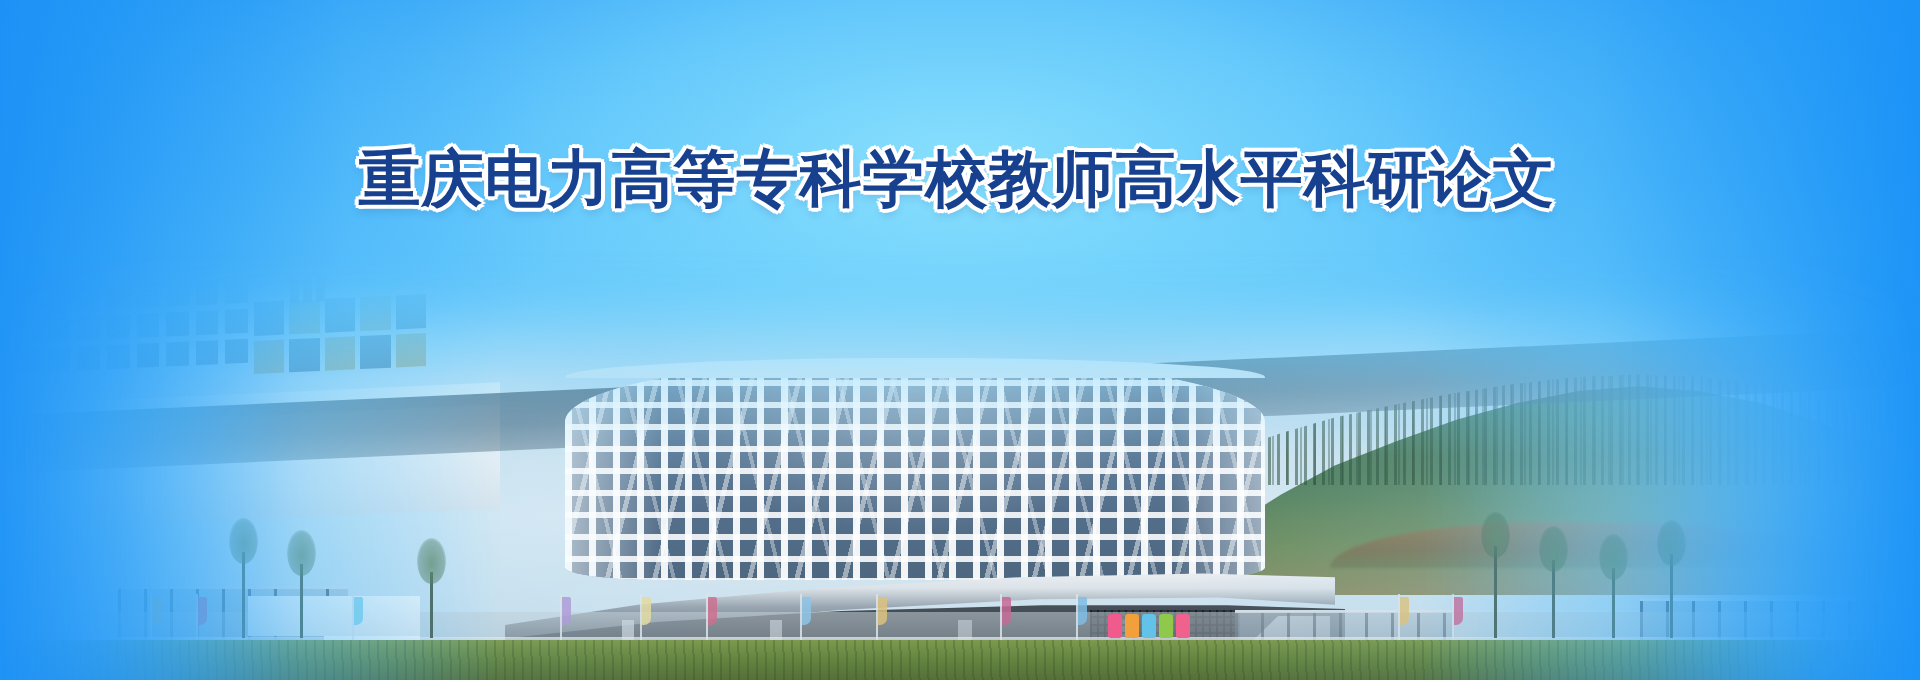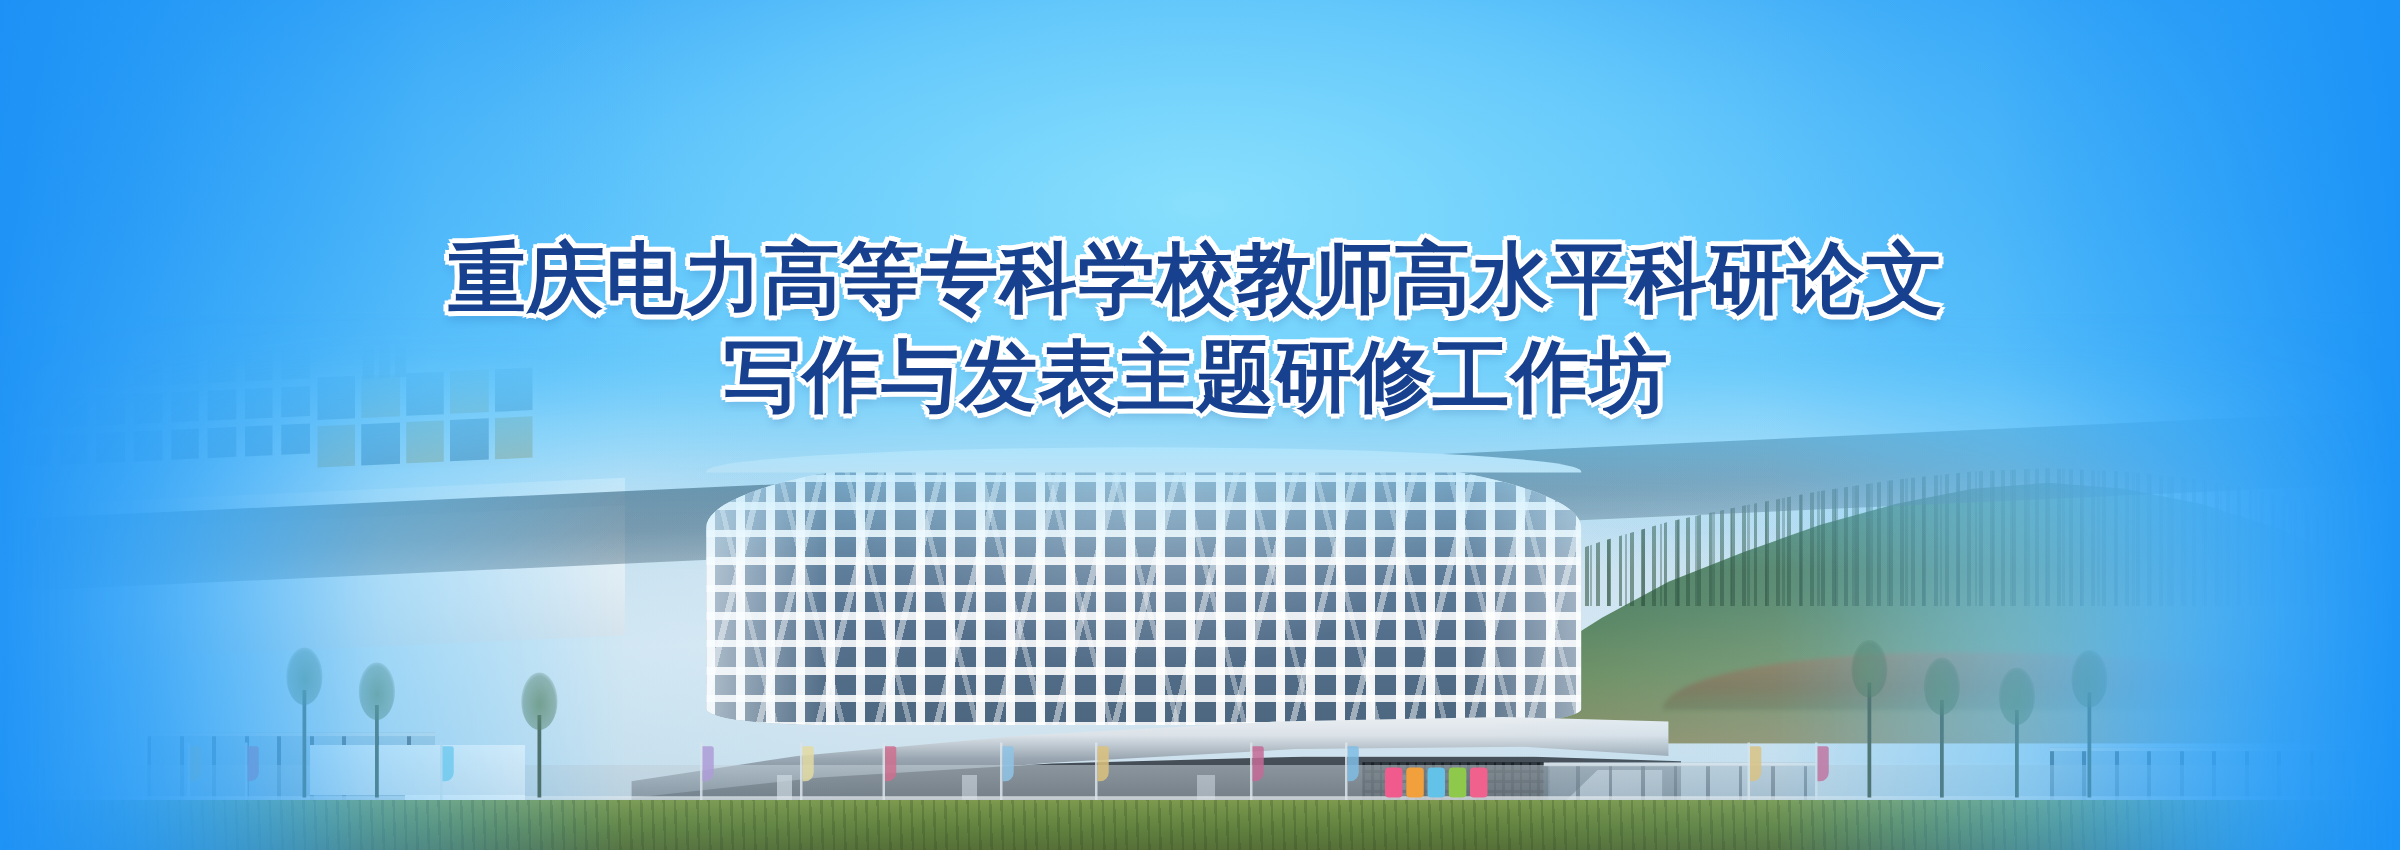--- a/index.html
+++ b/index.html
@@ -307,21 +307,20 @@
                              rgba(255,255,255,0) 62%, rgba(110,205,250,0.08) 74%, rgba(80,190,250,0.32) 84%, rgba(52,166,248,0.66) 93%, rgba(42,152,246,0.86) 100%),
       linear-gradient(180deg, rgba(96,200,251,0.92) 0%, rgba(104,204,251,0.60) 14%, rgba(120,210,252,0.24) 30%, rgba(255,255,255,0) 48%);
   }
 
   
   .title-wrap{
     position:absolute;
     left:0; right:6px; top:140px;
     text-align:center;
     pointer-events:none;
-    margin-top:44px;
   }
   .title-line{
     display:block;
     font-family:"DejaVu Serif","Liberation Serif",serif;
     font-weight:700;
     font-size:62px;
     line-height:78px;
     letter-spacing:1px;
     color:#17418f;
     text-shadow:
@@ -476,16 +475,15 @@
       <span style="background:#f0618e;"></span>
     </div>
 
     <div class="lawn"></div>
 
     <div class="photo-tint"></div>
   </div>
 
   <div class="title-wrap">
     <span class="title-line">重庆电力高等专科学校教师高水平科研论文</span>
-    <span class="title-line">写作与发表主题研修工作坊</span>
   </div>
 
 </div>
 
 </body></html>

